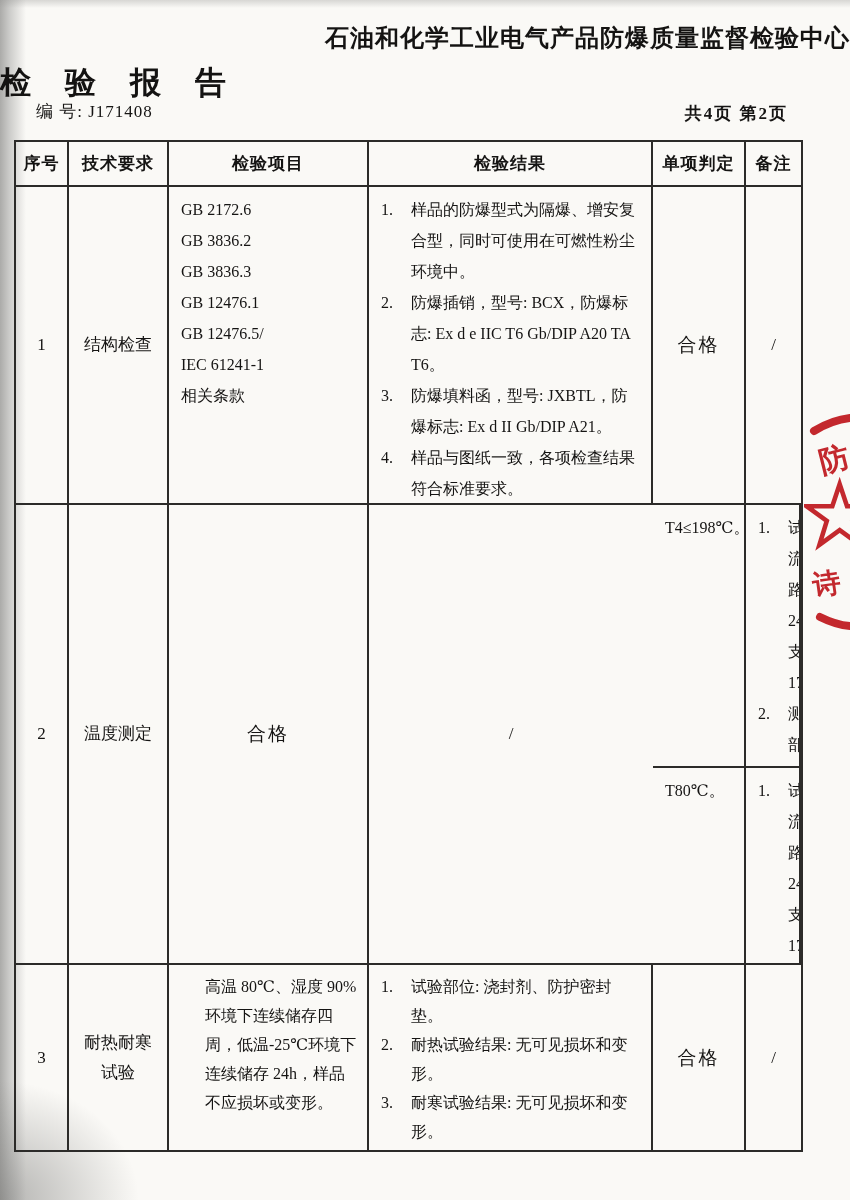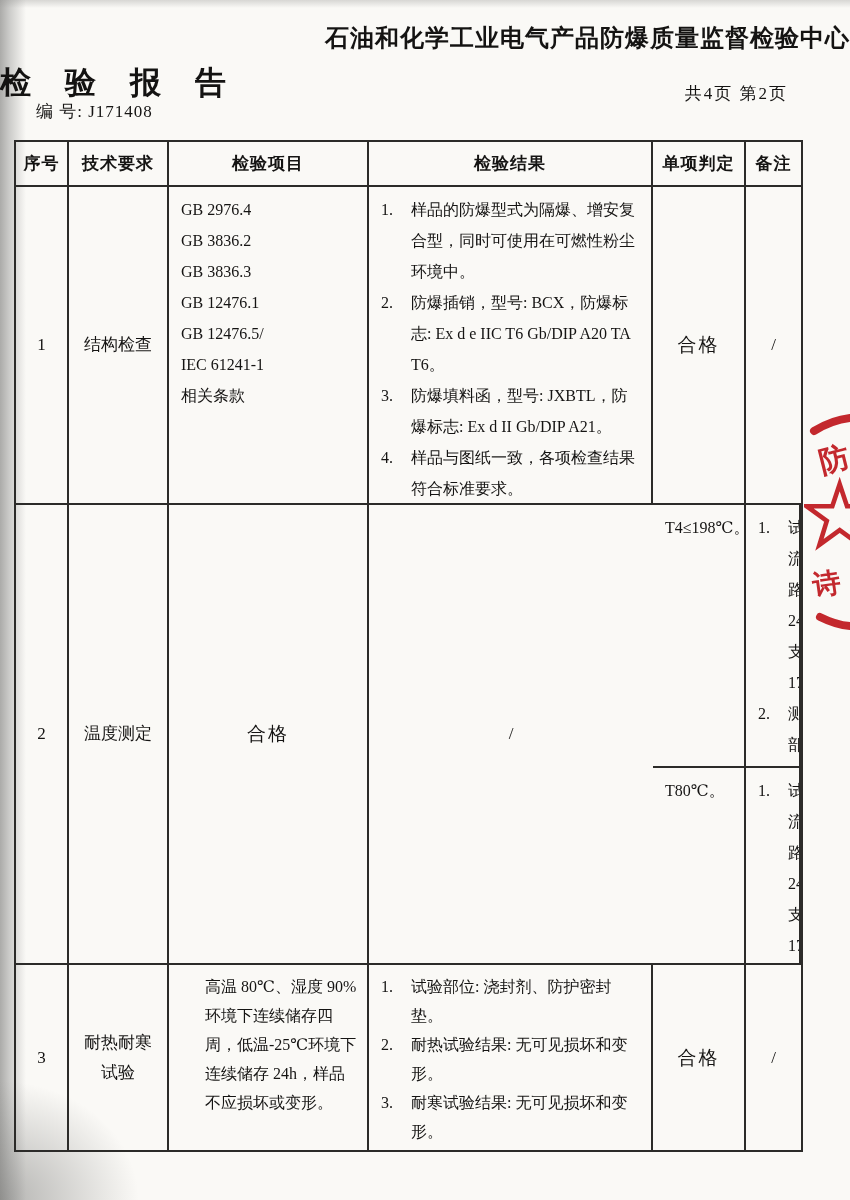--- a/index.html
+++ b/index.html
@@ -33,21 +33,21 @@
   }
   .report-title{
     position:absolute;top:62px;left:0;width:850px;text-align:left;
     font-size:31px;font-weight:bold;color:#141312;
   }
   .report-title span{letter-spacing:34px;margin-right:-34px;}
   .meta-no{
     position:absolute;top:100px;left:36px;font-size:17px;font-weight:400;letter-spacing:1px;text-align:center;
   }
   .meta-pages{
-    position:absolute;top:82px;right:62px;font-size:17px;font-weight:400;letter-spacing:2px;
+    position:absolute;top:102px;right:62px;font-size:17px;font-weight:700;letter-spacing:2px;
   }
 
   
   .grid{
     position:absolute;left:14px;top:140px;
     display:grid;
     grid-template-columns:53px 100px 200px 284px 93px 55px;
     grid-template-rows:45px 318px 263px 197px 185px;
     border:2px solid #2c2b29;
     background:transparent;
@@ -103,21 +103,21 @@
   <div class="c hd">检验项目</div>
   <div class="c hd">检验结果</div>
   <div class="c hd">单项判定</div>
   <div class="c hd lastcol">备注</div>
 
   <div class="c mid">1</div>
   <div class="c mid">
       <span class="item-label">结构检查</span>
     </div>
   <div class="c txt">
-    <div class="reqline">GB 2976.4</div>
+    <div class="reqline">GB 2172.6</div>
     <div class="reqline">GB 3836.2</div>
     <div class="reqline">GB 3836.3</div>
     <div class="reqline">GB 12476.1</div>
     <div class="reqline">GB 12476.5/</div>
     <div class="reqline">IEC 61241-1</div>
     <div class="reqline">相关条款</div>
   </div>
   <div class="c txt">
     <div class="res">
         <span class="n">1.</span>

